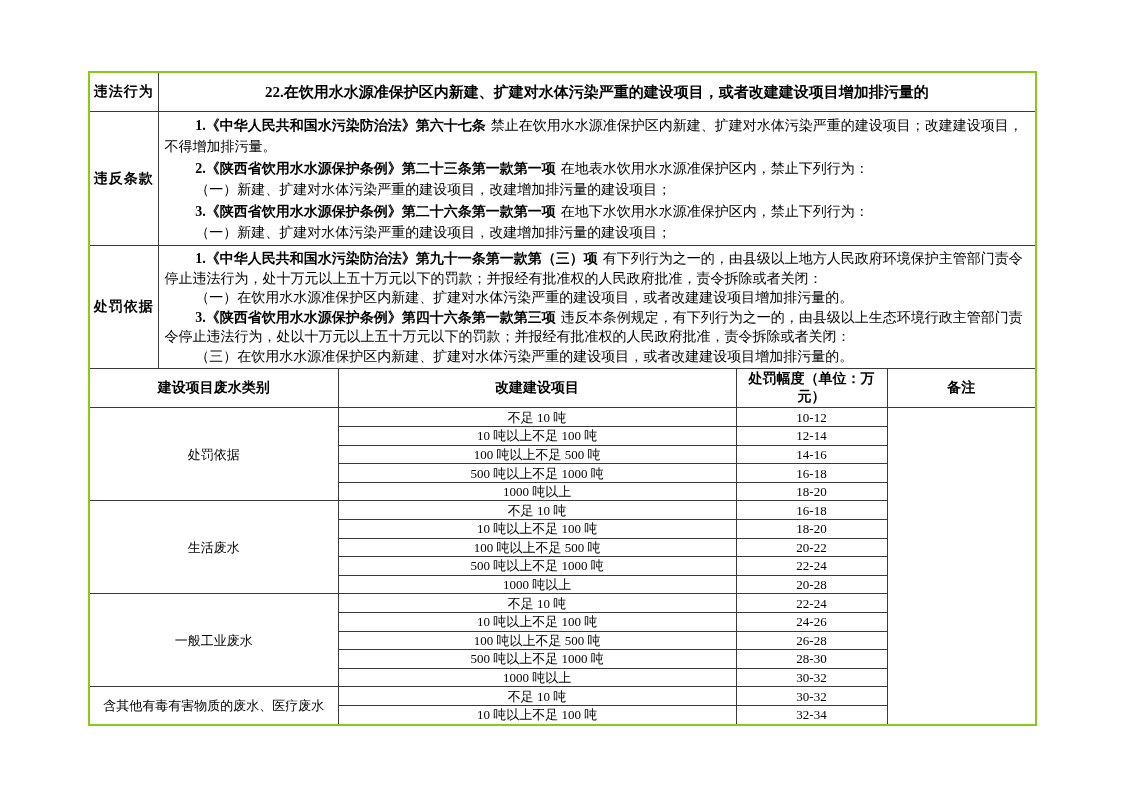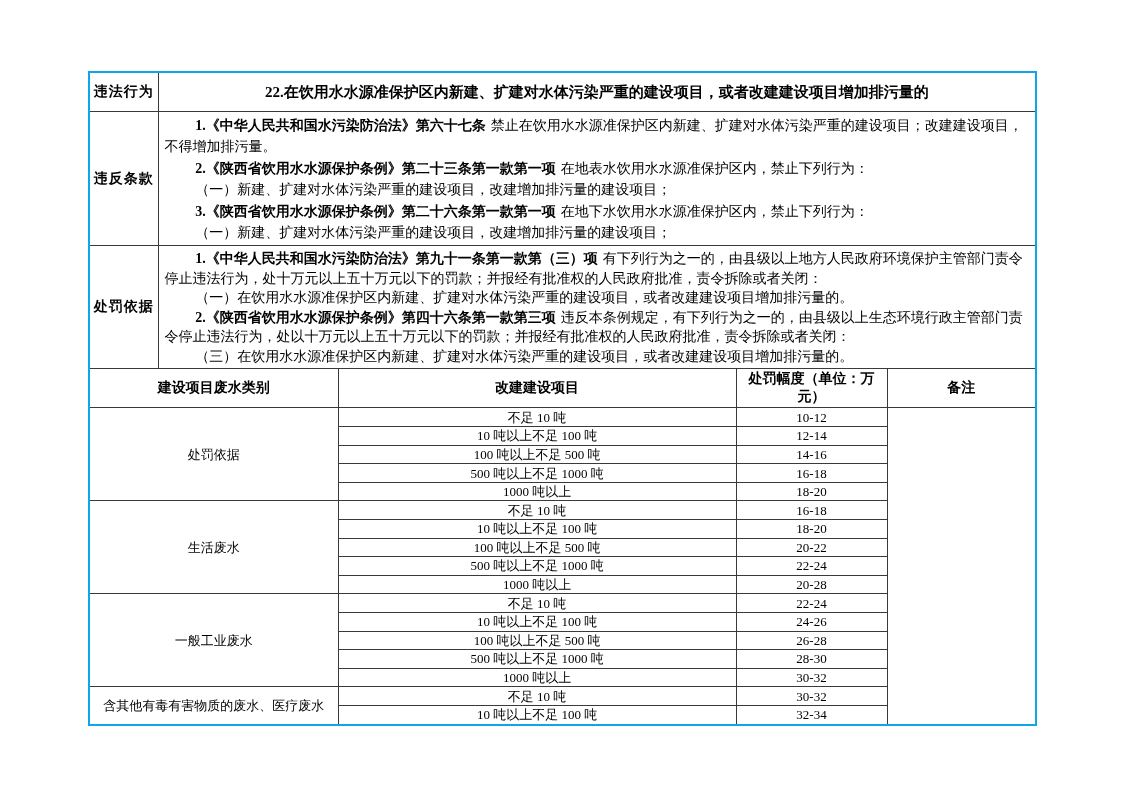--- a/index.html
+++ b/index.html
@@ -10,21 +10,21 @@
     color: #000;
     overflow: hidden;
   }
   .page { position: relative; width: 1123px; height: 794px; background: #fff; }
   .doc { position: absolute; left: 88px; top: 71px; width: 947px; }
 
   table.main {
     border-collapse: collapse;
     table-layout: fixed;
     width: 947px;
-    border: 2px solid #0ea5e9;
+    border: 2px solid #84cc16;
   }
   table.main td {
     border: 1px solid #3a3a3a;
     vertical-align: middle;
     overflow: hidden;
   }
 
   
   td.lbl {
     text-align: center;
@@ -115,21 +115,21 @@
           <p><span class="lead">3.《陕西省饮用水水源保护条例》第二十六条第一款第一项</span><span>在地下水饮用水水源准保护区内，禁止下列行为：</span></p>
           <p><span>（一）新建、扩建对水体污染严重的建设项目，改建增加排污量的建设项目；</span></p>
         </td>
       </tr>
 
       <tr>
         <td class="lbl">处罚依据</td>
         <td class="legal basis" colspan="4">
           <p><span class="lead">1.《中华人民共和国水污染防治法》第九十一条第一款第（三）项</span><span>有下列行为之一的，由县级以上地方人民政府环境保护主管部门责令停止违法行为，处十万元以上五十万元以下的罚款；并报经有批准权的人民政府批准，责令拆除或者关闭：</span></p>
           <p><span>（一）在饮用水水源准保护区内新建、扩建对水体污染严重的建设项目，或者改建建设项目增加排污量的。</span></p>
-          <p><span class="lead">2.《陕西省饮用水水源保护条例》第四十六条第一款第三项</span><span>违反本条例规定，有下列行为之一的，由县级以上生态环境行政主管部门责令停止违法行为，处以十万元以上五十万元以下的罚款；并报经有批准权的人民政府批准，责令拆除或者关闭：</span></p>
+          <p><span class="lead">3.《陕西省饮用水水源保护条例》第四十六条第一款第三项</span><span>违反本条例规定，有下列行为之一的，由县级以上生态环境行政主管部门责令停止违法行为，处以十万元以上五十万元以下的罚款；并报经有批准权的人民政府批准，责令拆除或者关闭：</span></p>
           <p><span>（三）在饮用水水源准保护区内新建、扩建对水体污染严重的建设项目，或者改建建设项目增加排污量的。</span></p>
         </td>
       </tr>
 
       <tr class="pt-head">
         <td colspan="2">建设项目废水类别</td>
         <td>改建建设项目</td>
         <td>处罚幅度（单位：万元）</td>
         <td>备注</td>
       </tr>

